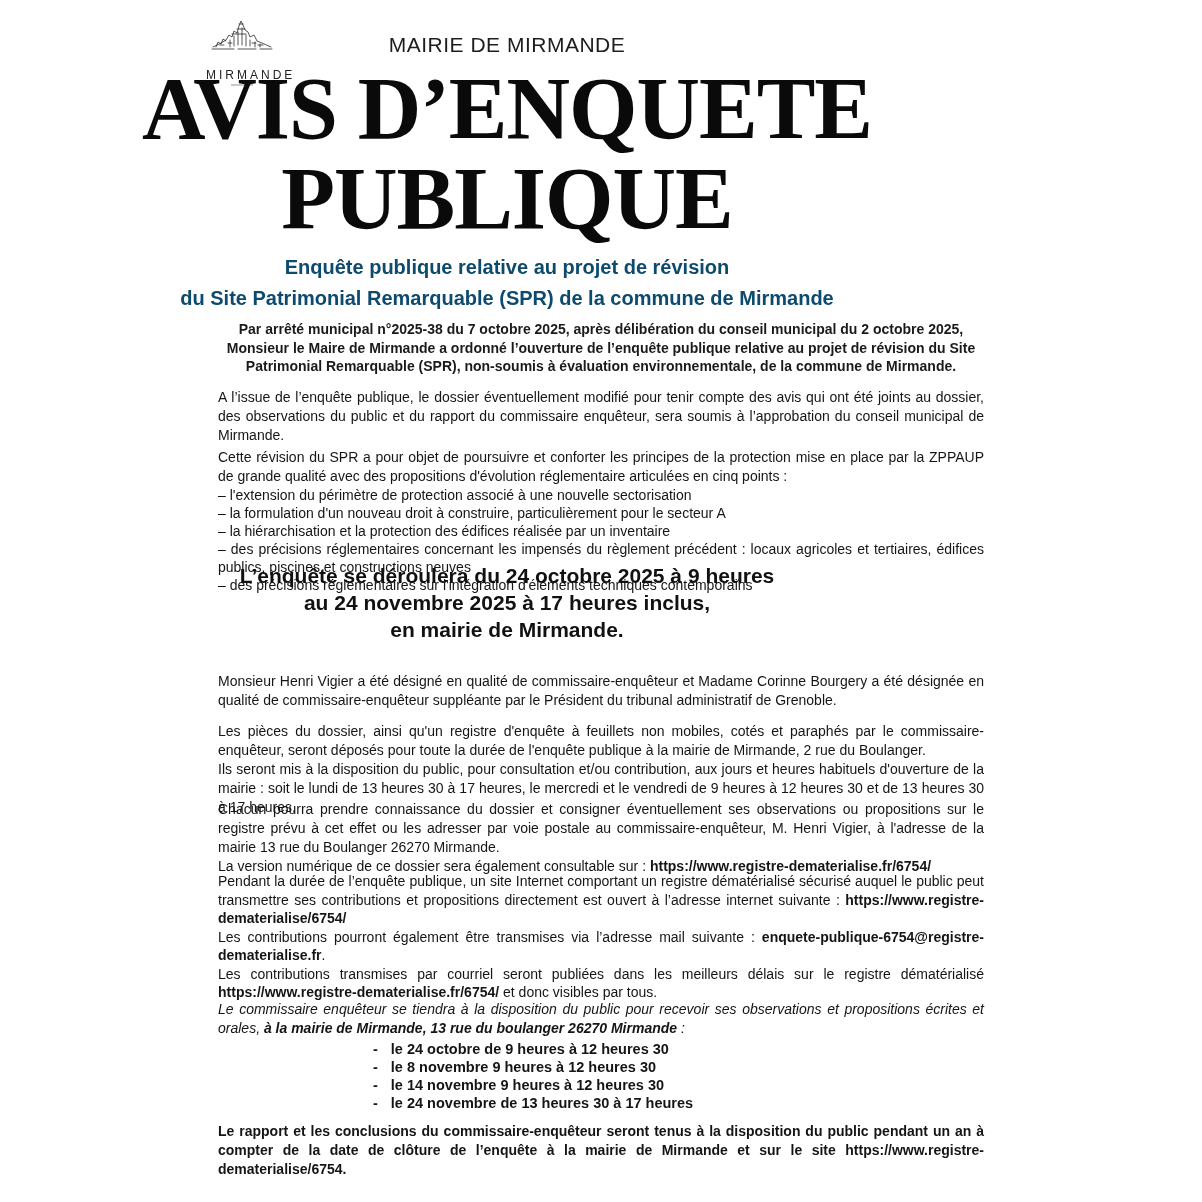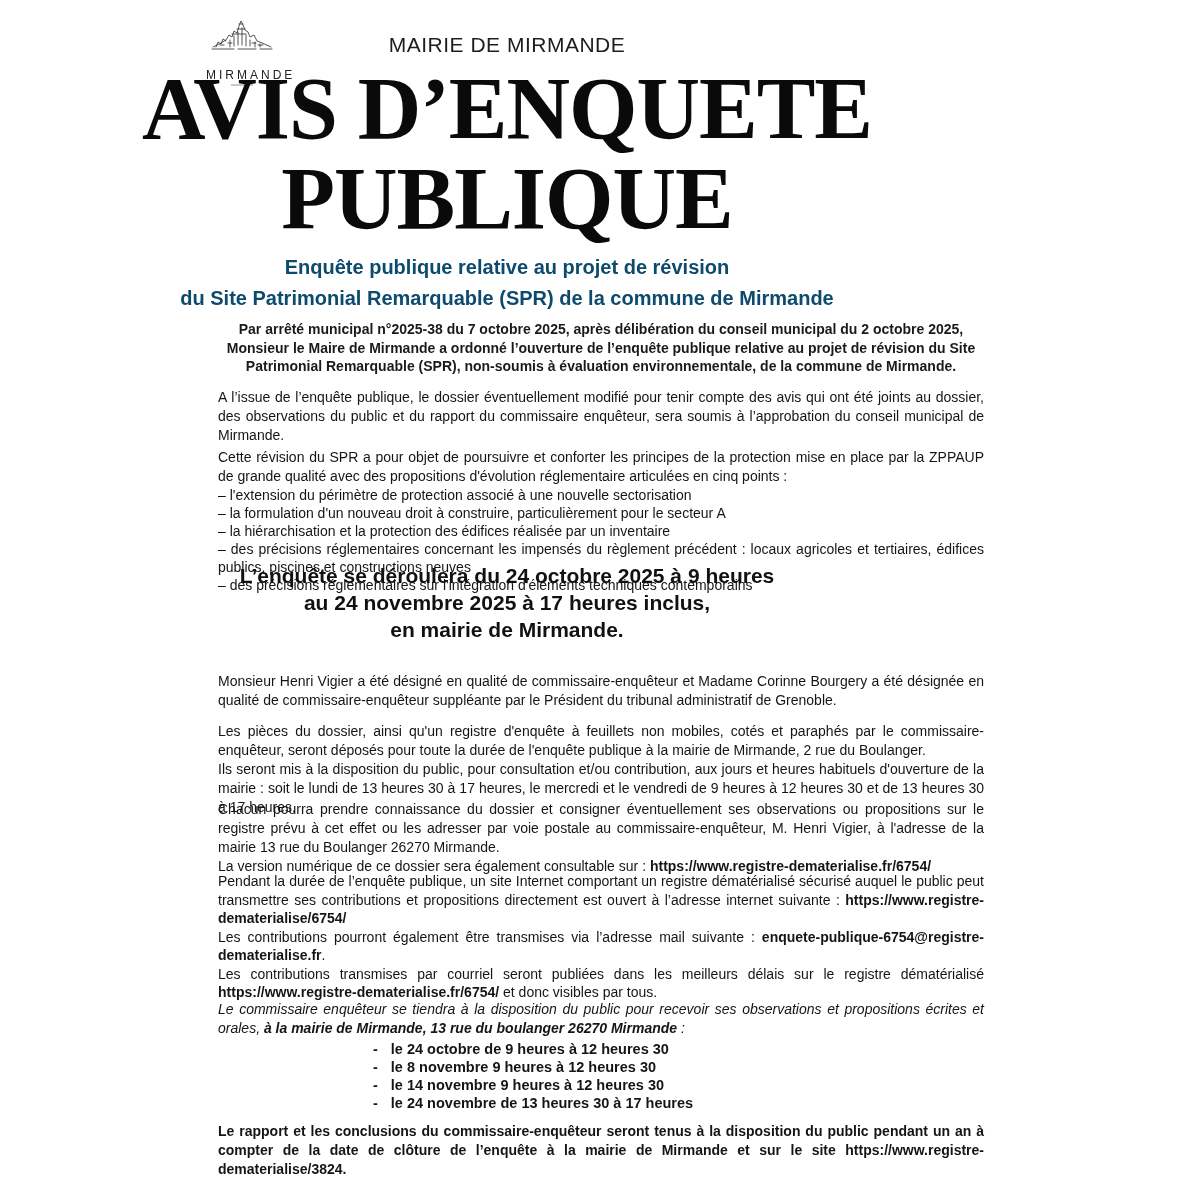--- a/index.html
+++ b/index.html
@@ -150,15 +150,15 @@
     <div class="date-row">
       <span>-</span>
       <span>le 14 novembre 9 heures à 12 heures 30</span>
     </div>
     <div class="date-row">
       <span>-</span>
       <span>le 24 novembre de 13 heures 30 à 17 heures</span>
     </div>
   </div>
 
-  <div class="blk para p-final">Le rapport et les conclusions du commissaire-enquêteur seront tenus à la disposition du public pendant un an à compter de la date de clôture de l’enquête à la mairie de Mirmande et sur le site https://www.registre-dematerialise/3824.</div>
+  <div class="blk para p-final">Le rapport et les conclusions du commissaire-enquêteur seront tenus à la disposition du public pendant un an à compter de la date de clôture de l’enquête à la mairie de Mirmande et sur le site https://www.registre-dematerialise/6754.</div>
 
 </div>
 
 </body></html>

